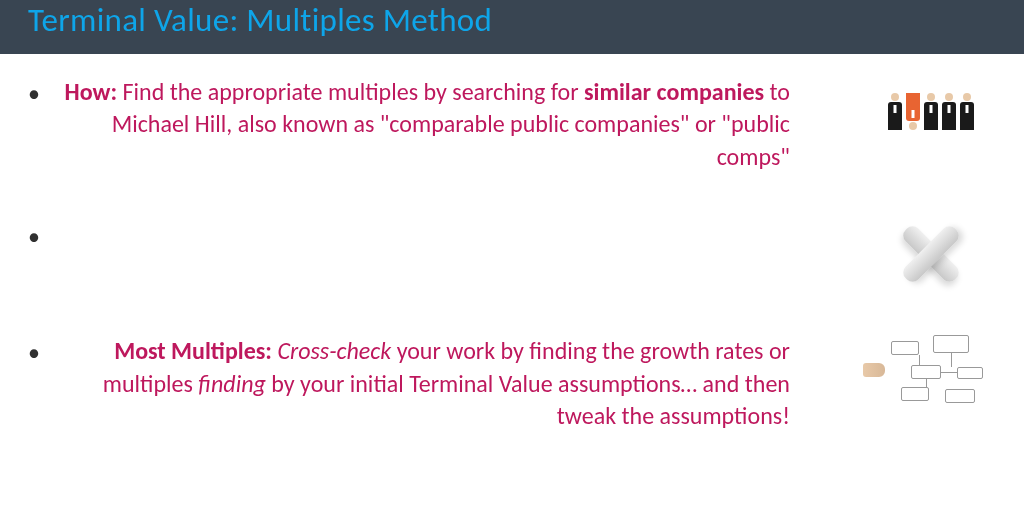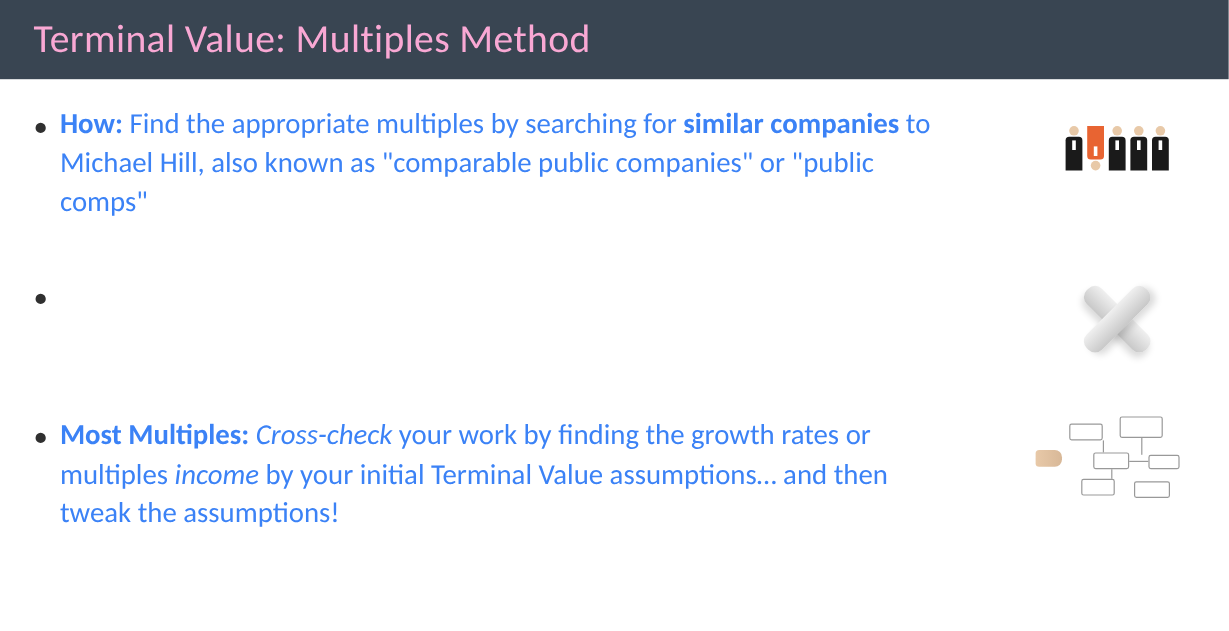--- a/index.html
+++ b/index.html
@@ -9,22 +9,22 @@
     }
     body {
       font-family: 'Segoe UI', Calibri, Arial, sans-serif;
       width: 1024px;
       height: 526px;
       background: #ffffff;
       overflow: hidden;
     }
     .title-bar {
       background: #394552;
-      padding: 12px 28px 14px 28px;
-      color: #f9a8d4;
+      padding: 0 28px 14px 28px;
+      color: #0ea5e9;
     }
     .title-bold {
       font-size: 33px;
       font-weight: 400;
       letter-spacing: 0.3px;
     }
     .title-light {
       font-size: 33px;
       font-weight: 300;
       letter-spacing: 0.3px;
@@ -49,22 +49,23 @@
     .bullet-dot {
       font-size: 24px;
       line-height: 1.35;
       color: #303030;
       flex-shrink: 0;
       margin-top: 2px;
     }
     .bullet-content {
       font-size: 24px;
       line-height: 1.35;
-      color: #3b82f6;
+      color: #be185d;
       max-width: 740px;
+      text-align: right;
     }
     .b {
       font-weight: 700;
     }
     .i {
       font-style: italic;
     }
     .illustration {
       width: 130px;
       height: 70px;
@@ -217,21 +218,21 @@
         <div class="bar1"></div>
         <div class="bar2"></div>
       </div>
     </div>
   </div>
 
   <div class="bullet-row">
     <div class="bullet-text-area">
       <span class="bullet-dot">•</span>
       <div class="bullet-content">
-        <span class="b">Most Multiples:</span><span> </span><span class="i">Cross-check</span><span> your work by finding the growth rates or multiples </span><span class="i">income</span><span> by your initial Terminal Value assumptions… and then tweak the assumptions!</span>
+        <span class="b">Most Multiples:</span><span> </span><span class="i">Cross-check</span><span> your work by finding the growth rates or multiples </span><span class="i">finding</span><span> by your initial Terminal Value assumptions… and then tweak the assumptions!</span>
       </div>
     </div>
     <div class="illustration">
       <div class="flowchart">
         <div class="hand"></div>
         <div class="fc-box" style="left:20px; top:6px; width:28px; height:14px;"></div>
         <div class="fc-box" style="left:62px; top:0px; width:36px; height:18px;"></div>
         <div class="fc-box" style="left:40px; top:30px; width:30px; height:14px;"></div>
         <div class="fc-box" style="left:86px; top:32px; width:26px; height:12px;"></div>
         <div class="fc-box" style="left:30px; top:52px; width:28px; height:14px;"></div>

